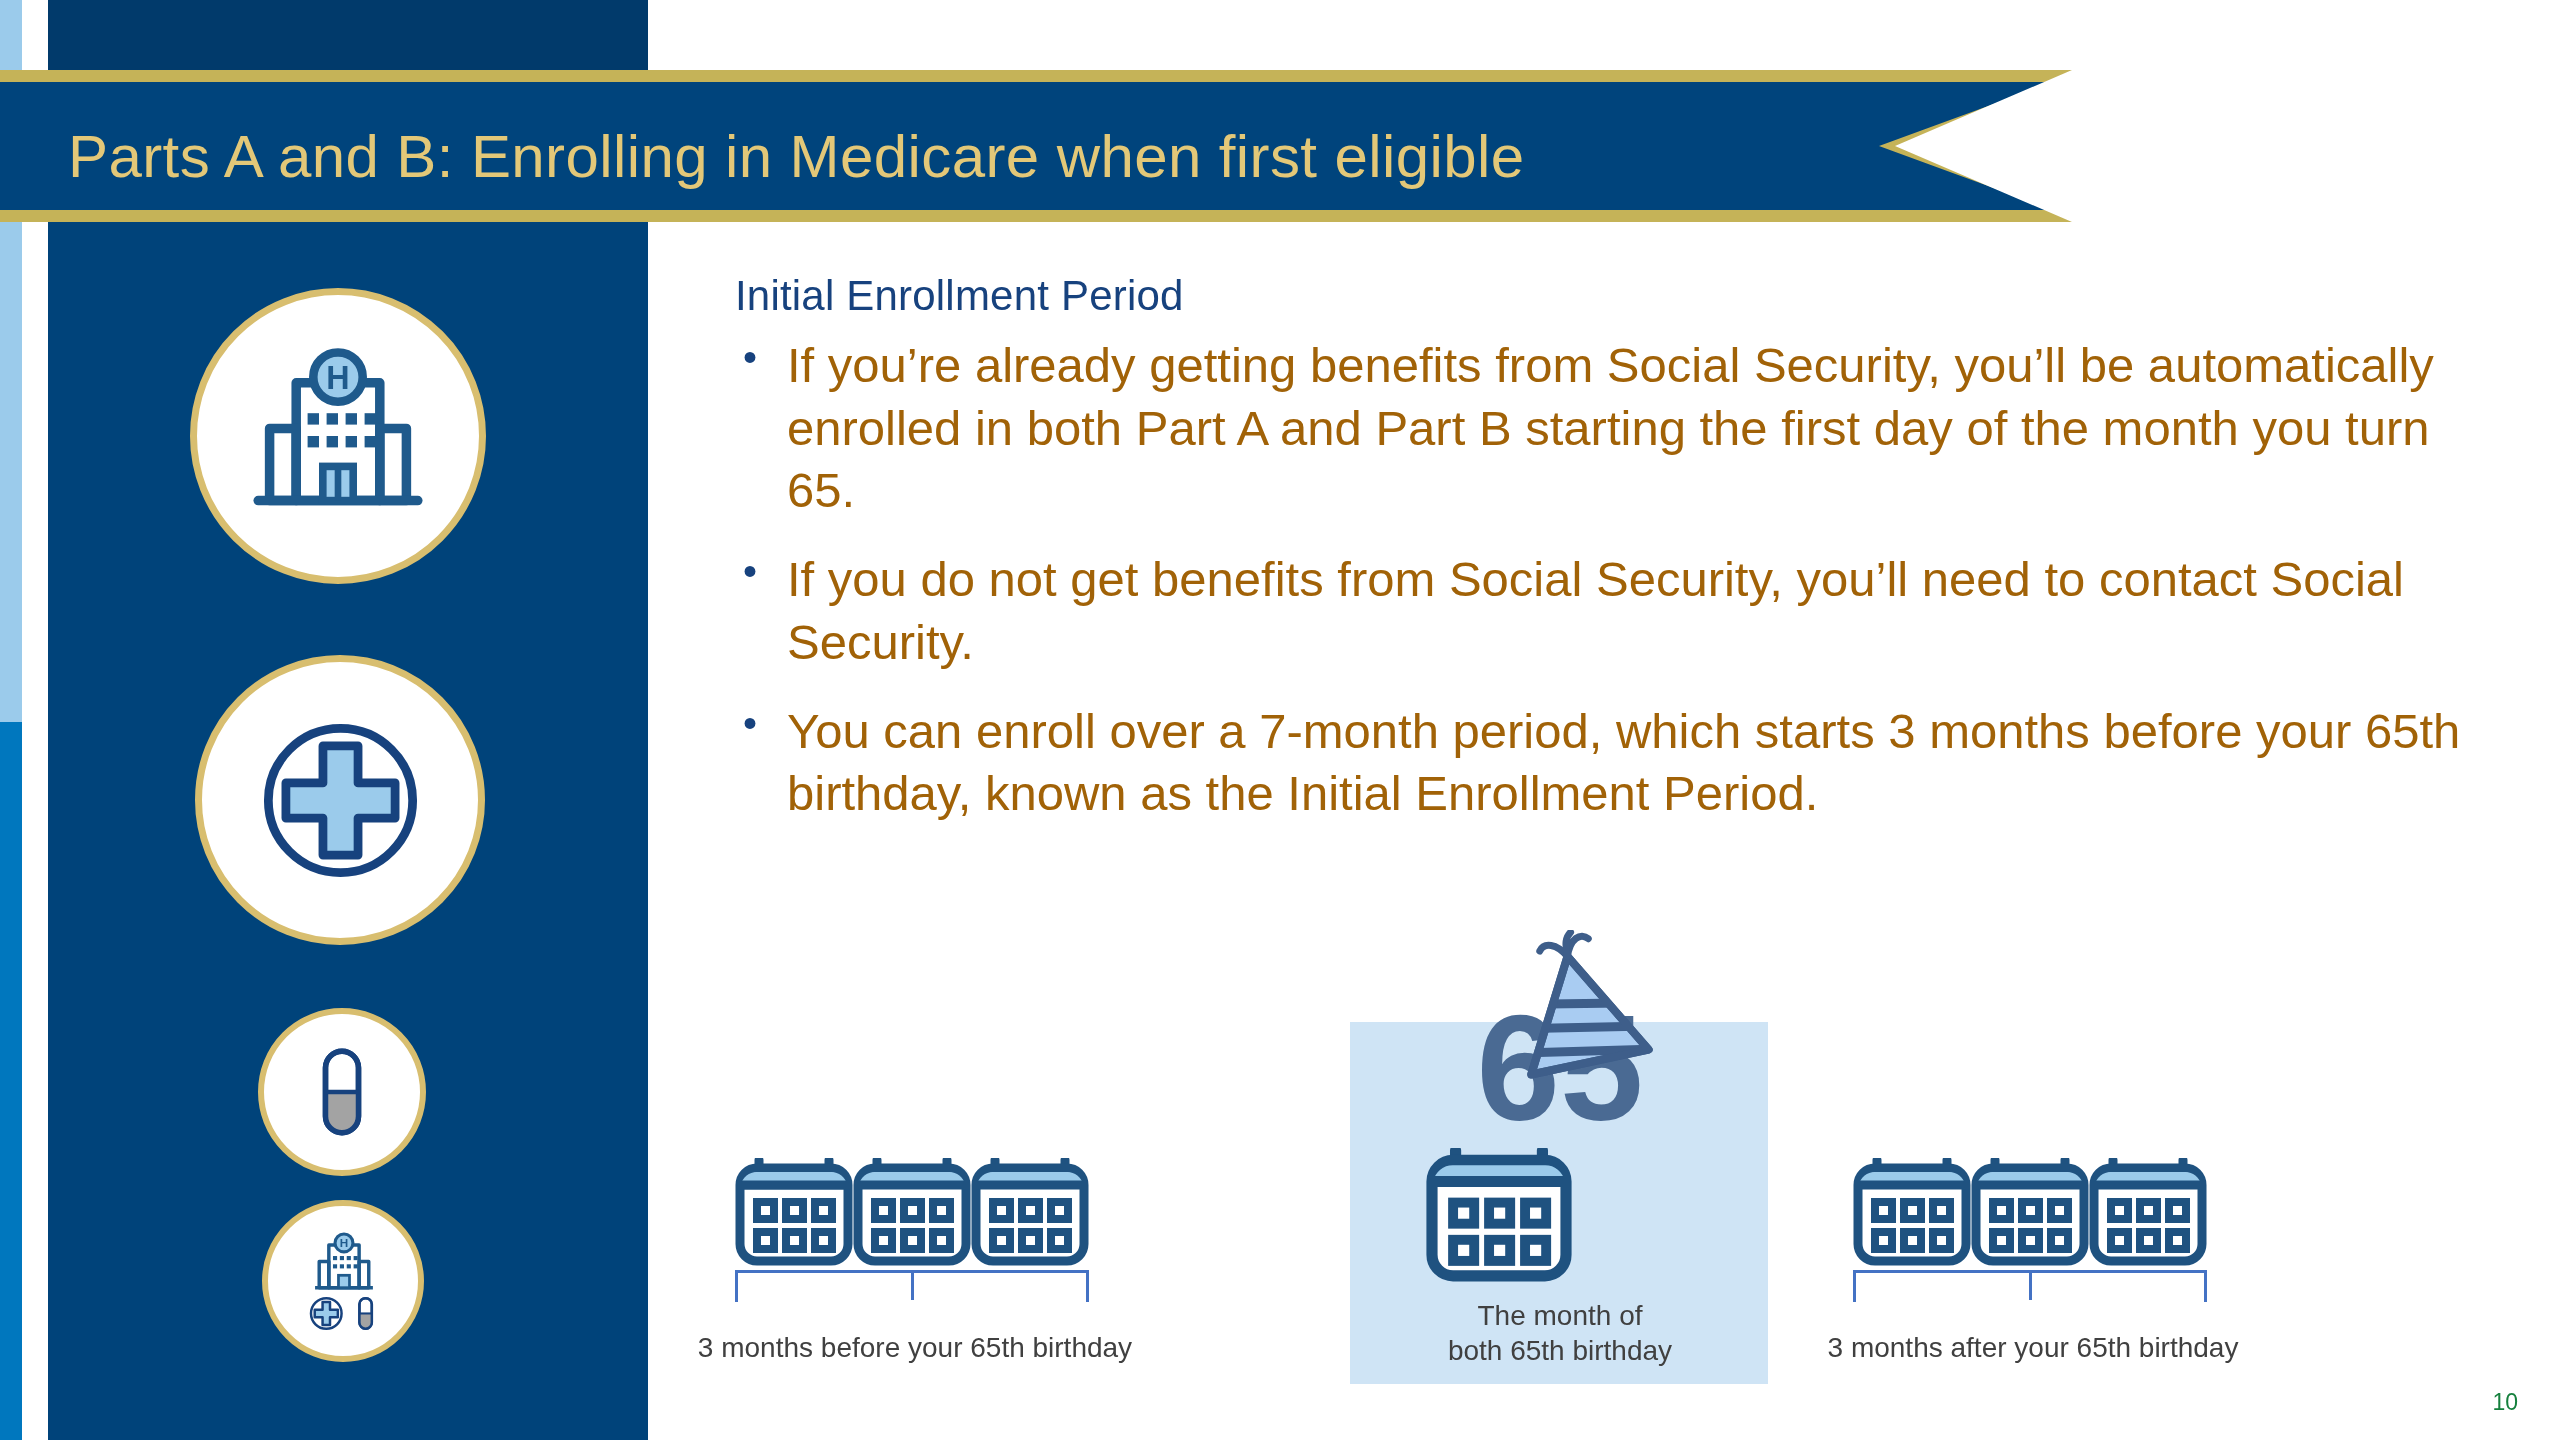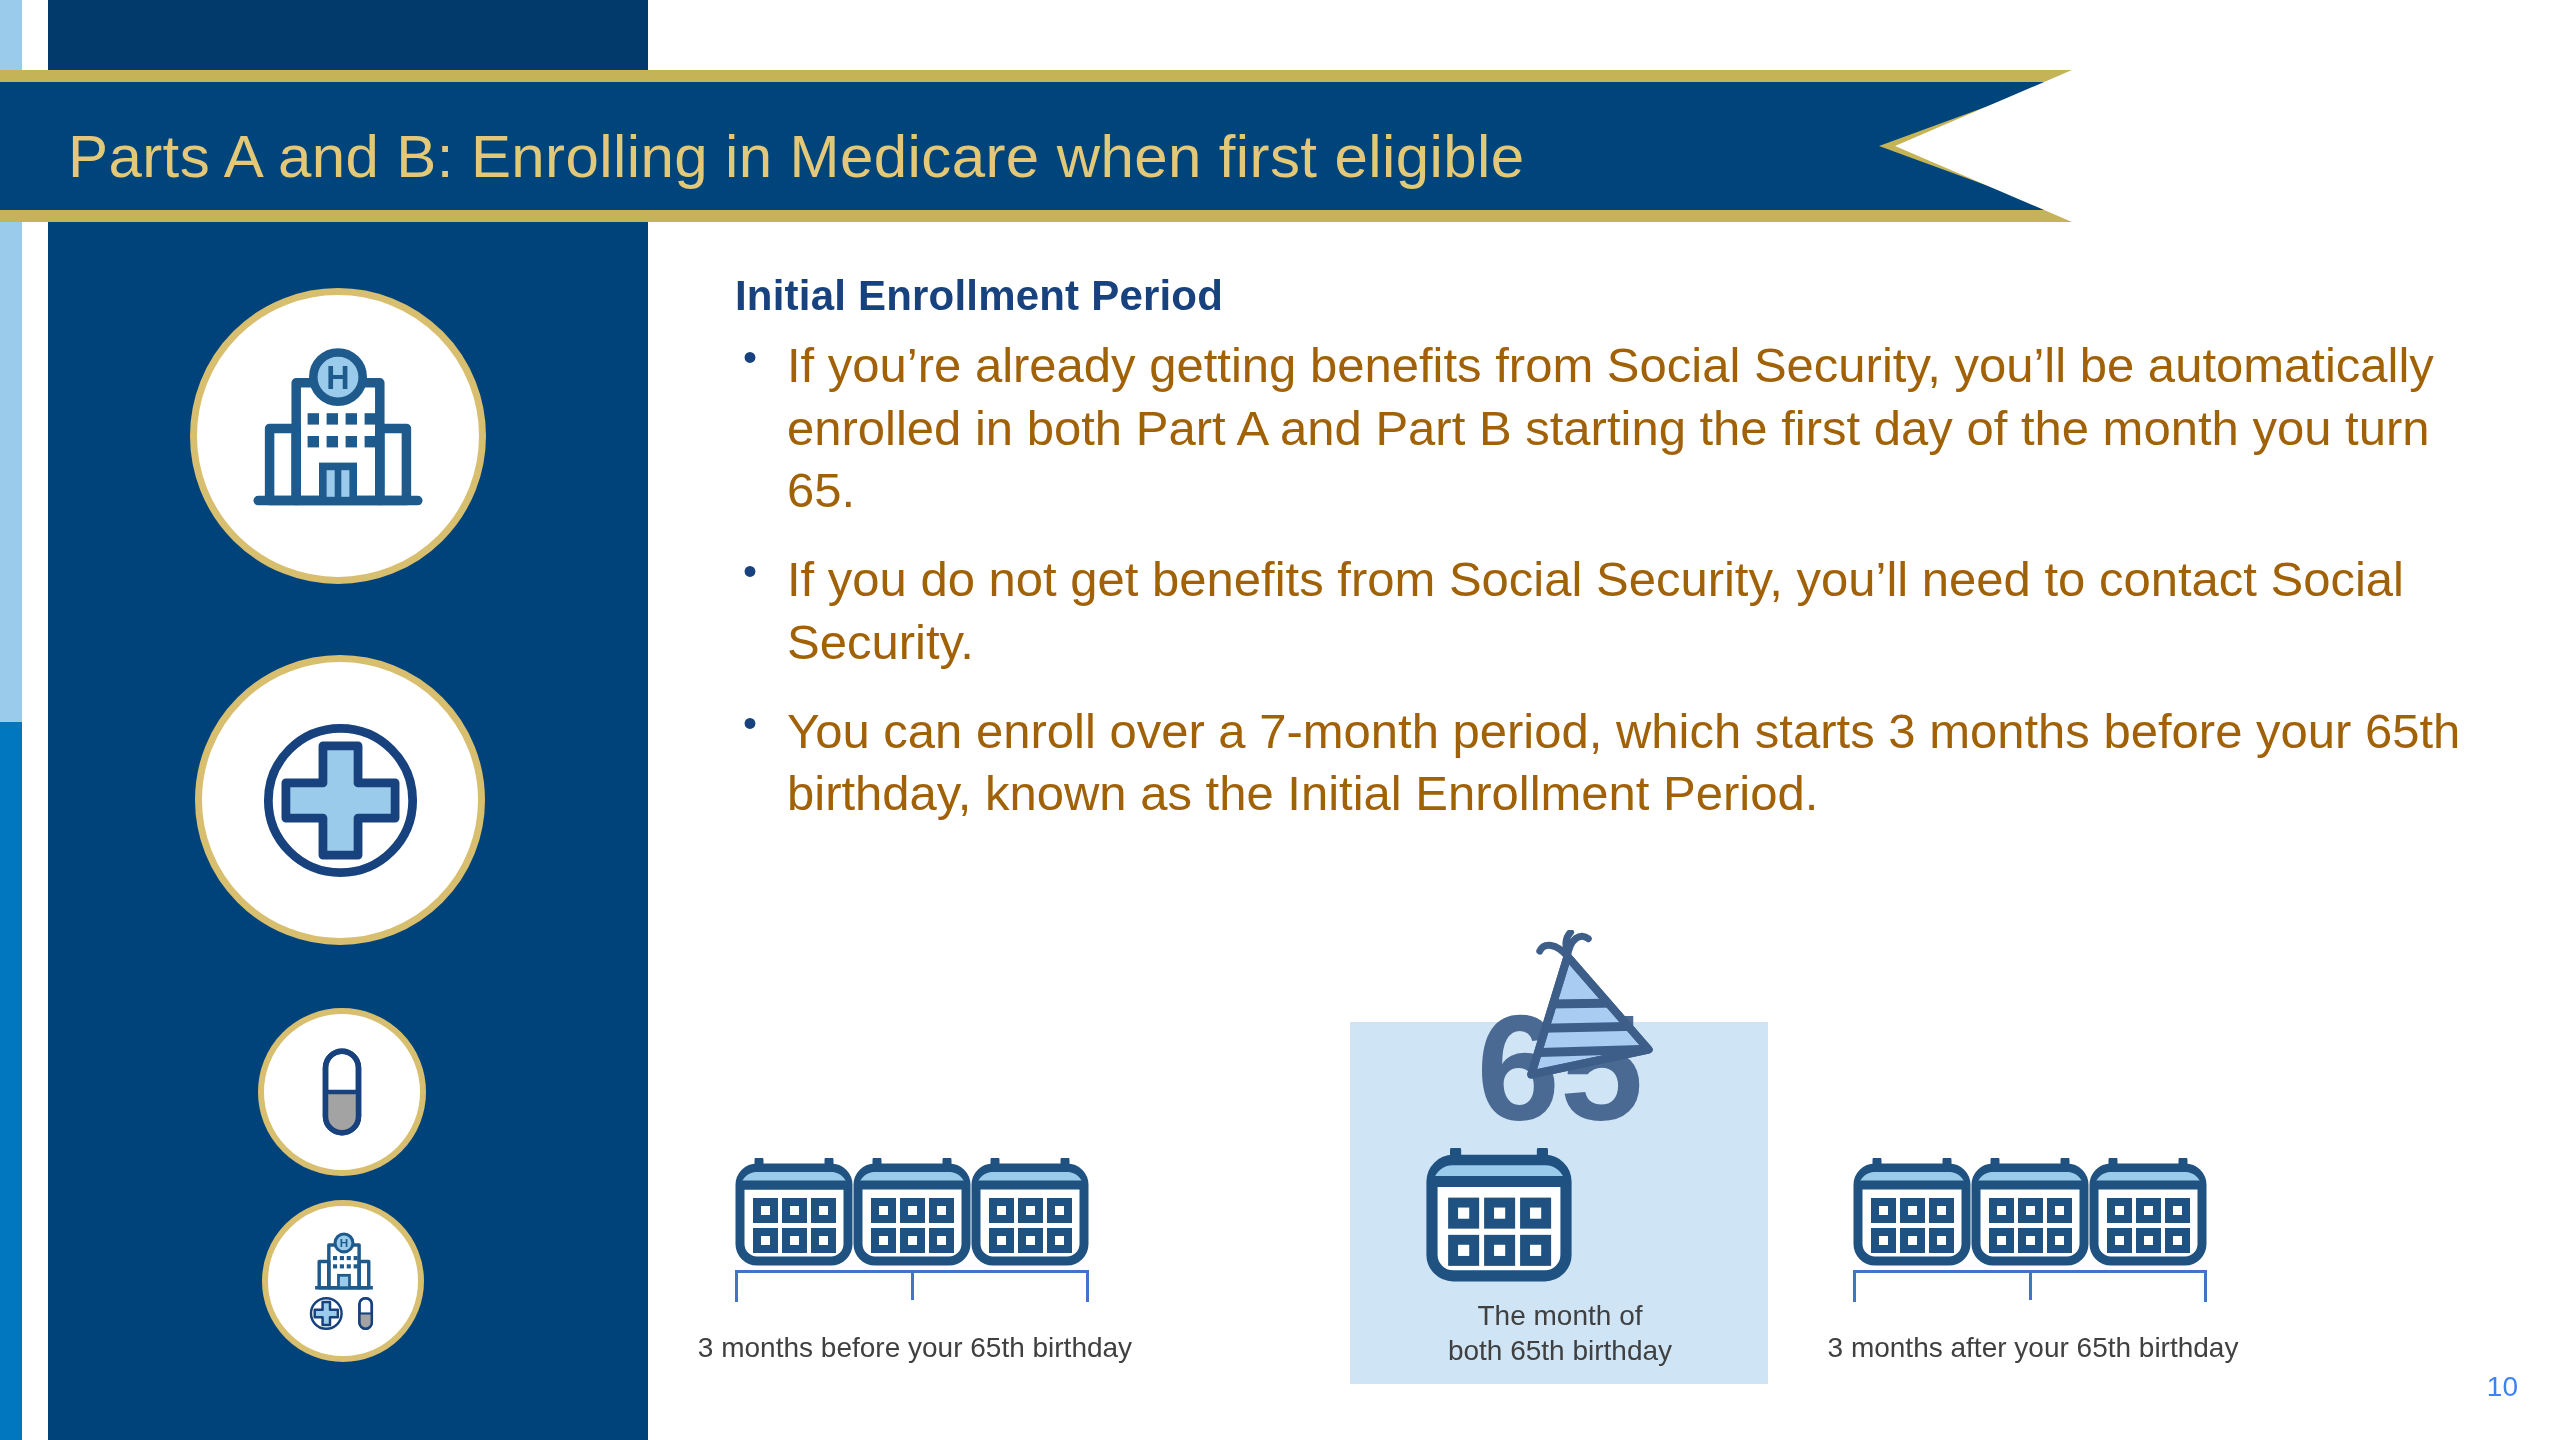--- a/index.html
+++ b/index.html
@@ -112,21 +112,21 @@
   
   .body-area {
     position: absolute;
     left: 735px;
     top: 272px;
     width: 1730px;
   }
   .body-heading {
     color: #17427E;
     font-size: 42px;
-    font-weight: bold;
+    font-weight: normal;
     margin: 0 0 14px 0;
     letter-spacing: 0.2px;
   }
   .bullet-list {
     list-style: none;
     margin: 0;
     padding: 0;
   }
   .bullet-item {
     position: relative;
@@ -180,23 +180,23 @@
   }
   .bracket-tick {
     position: absolute;
     width: 0;
     border-left: 3px solid #4472C4;
     height: 30px;
   }
   .page-number {
     position: absolute;
     right: 42px;
-    bottom: 37px;
-    color: #3b82f6;
-    font-size: 28px;
+    bottom: 24px;
+    color: #15803d;
+    font-size: 23px;
   }
 </style>
 </head>
 <body>
 
 <div id="slide">
 
   <div class="edge-stripe edge-stripe-top"></div>
   <div class="edge-stripe edge-stripe-bottom"></div>
 

